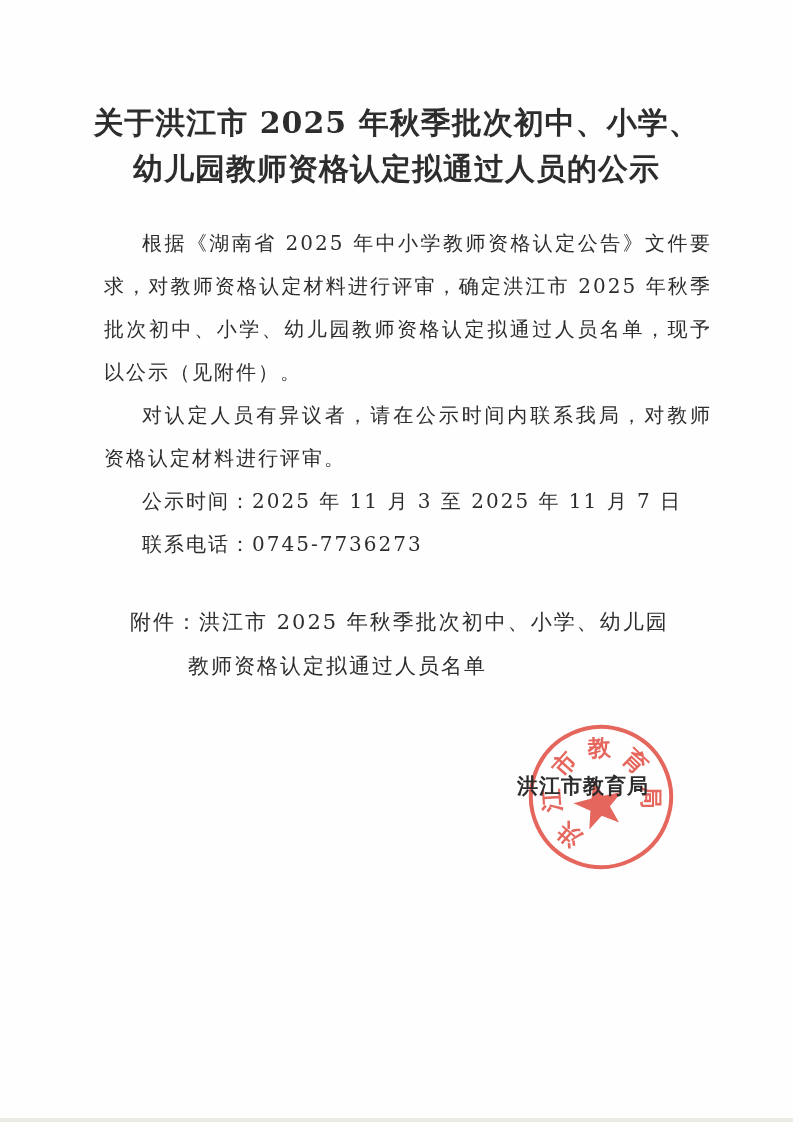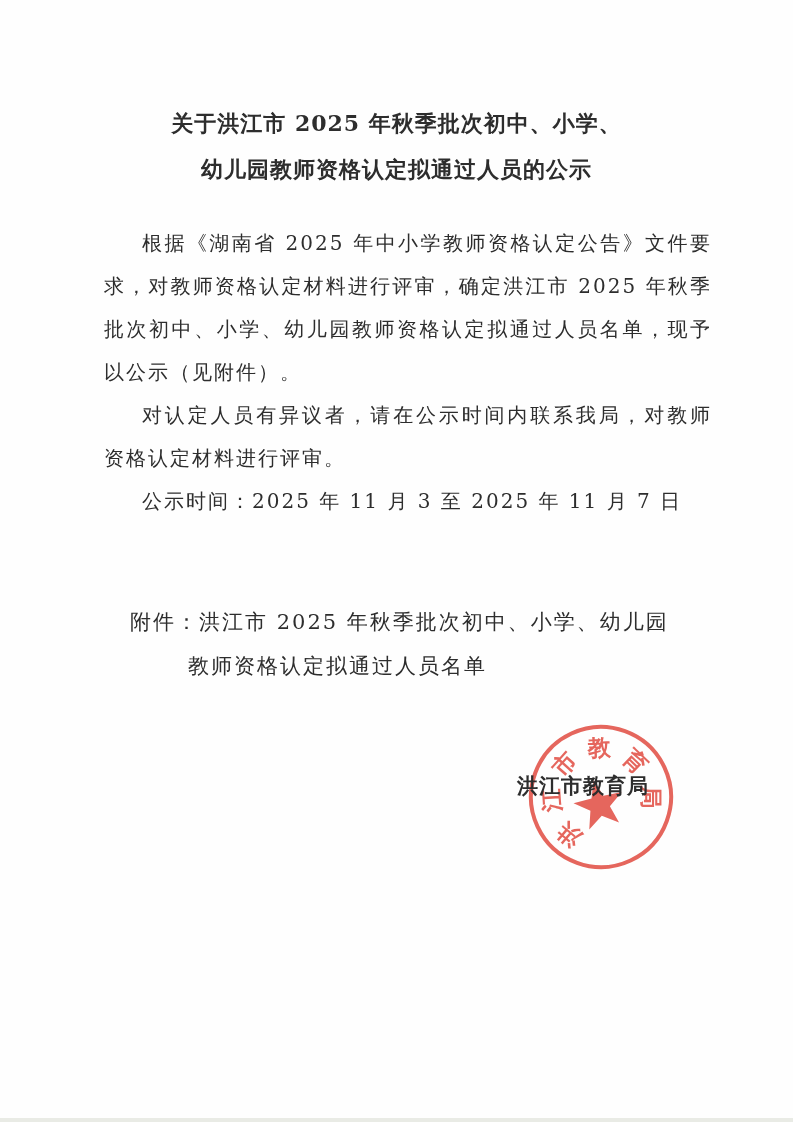--- a/index.html
+++ b/index.html
@@ -25,21 +25,21 @@
     background: rgba(215, 218, 208, 0.55);
   }
 
   
   .doc-title {
     position: absolute;
     top: 100px;
     left: 40px;
     right: 40px;
     text-align: center;
-    font-size: 22px;
+    font-size: 30px;
     line-height: 46px;
     font-weight: 700;
     letter-spacing: 1px;
     color: var(--text-color, #2d2d2d);
   }
 
   
   .doc-body {
     position: absolute;
     top: 222px;
@@ -120,20 +120,21 @@
 
   <div class="doc-title">
     <div>关于洪江市 2025 年秋季批次初中、小学、</div>
     <div>幼儿园教师资格认定拟通过人员的公示</div>
   </div>
 
   <div class="doc-body">
     <p>根据《湖南省 2025 年中小学教师资格认定公告》文件要求，对教师资格认定材料进行评审，确定洪江市 2025 年秋季批次初中、小学、幼儿园教师资格认定拟通过人员名单，现予以公示（见附件）。</p>
     <p>对认定人员有异议者，请在公示时间内联系我局，对教师资格认定材料进行评审。</p>
     <p>公示时间：2025 年 11 月 3 至 2025 年 11 月 7 日</p>
+    <p>联系电话：0745-7736273</p>
   </div>
 
   <div class="doc-attachment">
     <div class="att-line-1">附件：洪江市 2025 年秋季批次初中、小学、幼儿园</div>
     <div class="att-line-2">教师资格认定拟通过人员名单</div>
   </div>
 
   <div class="doc-signature">
     <div>洪江市教育局</div>
   </div>

